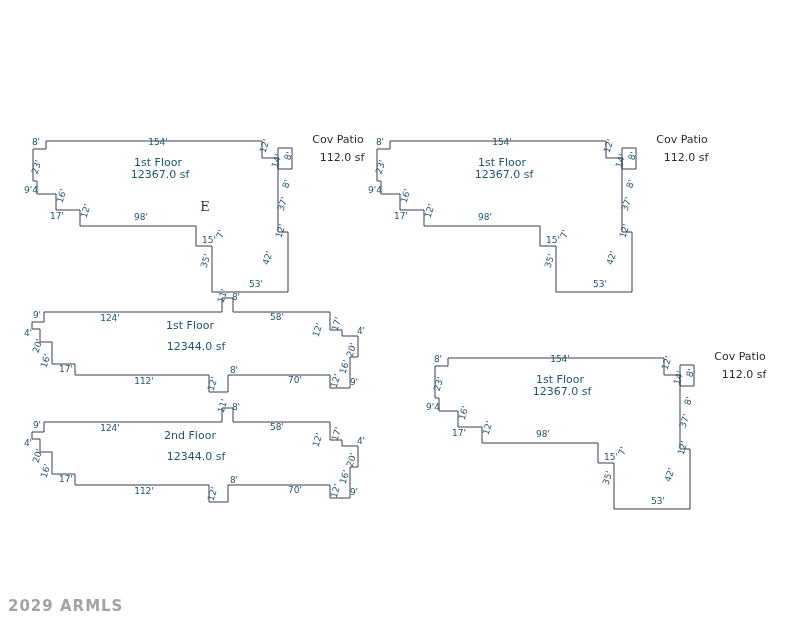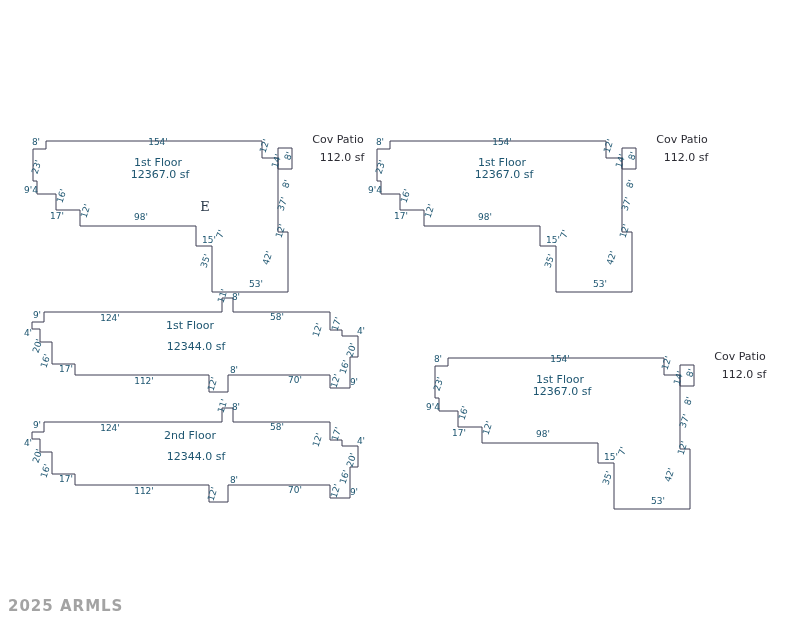--- a/index.html
+++ b/index.html
@@ -155,14 +155,14 @@
       <div class="lbl" style="left: 488px; top: 428px; transform: translate(-50%, -50%) rotate(-72deg);">12'</div>
       <div class="lbl" style="left: 459px; top: 433px; transform: translate(-50%, -50%);">17'</div>
       <div class="lbl" style="left: 464px; top: 413px; transform: translate(-50%, -50%) rotate(-72deg);">16'</div>
       <div class="lbl" style="left: 433px; top: 407px; transform: translate(-50%, -50%);">9'4</div>
       <div class="lbl" style="left: 439px; top: 384px; transform: translate(-50%, -50%) rotate(-72deg);">23'</div>
       <div class="lbl title" style="left: 560px; top: 379px; transform: translate(-50%, -50%);">1st Floor</div>
       <div class="lbl title" style="left: 562px; top: 391px; transform: translate(-50%, -50%);">12367.0 sf</div>
       <div class="lbl patio" style="left: 740px; top: 356px; transform: translate(-50%, -50%);">Cov Patio</div>
       <div class="lbl patio" style="left: 744px; top: 374px; transform: translate(-50%, -50%);">112.0 sf</div>
     </div>
-  <div class="watermark">2025 ARMLS</div>
+  <div class="watermark">2029 ARMLS</div>
 </div>
 
 </body></html>

